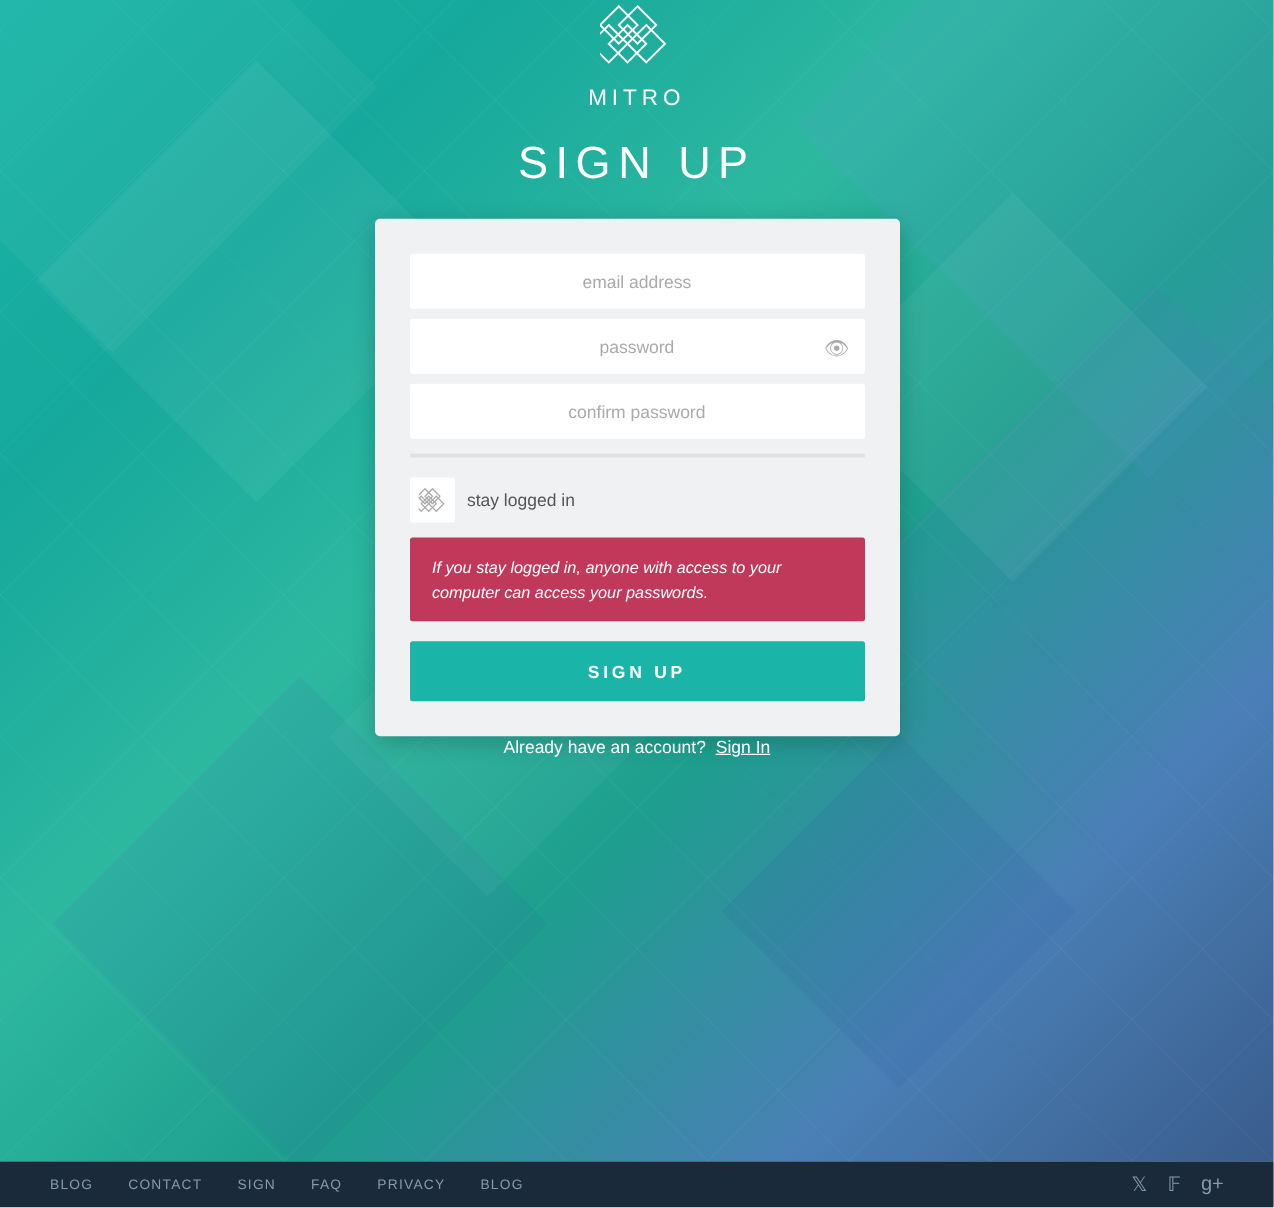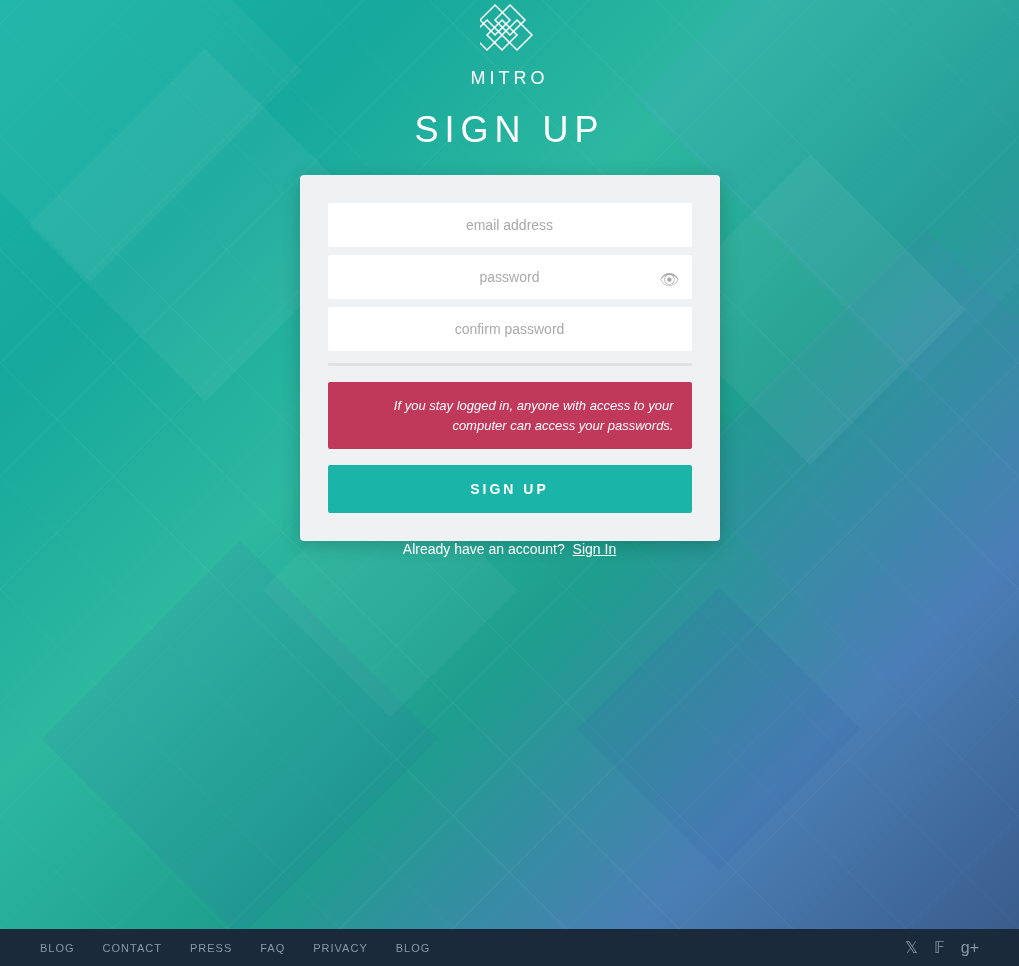--- a/index.html
+++ b/index.html
@@ -153,21 +153,21 @@
       color: #555;
     }
 
     .warning-box {
       background: #c0385a;
       color: white;
       padding: 14px 18px;
       border-radius: 2px;
       font-size: 13px;
       font-style: italic;
-      text-align: right;
+      text-align: left;
       margin-bottom: 16px;
       line-height: 1.5;
     }
 
     .sign-up-btn {
       width: 100%;
       padding: 16px;
       background: #1ab5a8;
       color: white;
       border: none;
@@ -279,39 +279,51 @@
       <input type="password" class="input-field" placeholder="password" style="">
       <span class="eye-icon">👁</span>
     </div>
 
     <div class="input-wrapper">
       <input type="password" class="input-field" placeholder="confirm password" style="">
     </div>
 
     <div class="divider"></div>
 
+    <div class="stay-logged-row">
+      <div class="checkbox-area">
+        <svg class="checkbox-logo" viewBox="0 0 22 22" fill="none">
+          <polygon points="5,2 11,8 5,14 -1,8" fill="none" stroke="#aaa" stroke-width="1"></polygon>
+          <polygon points="11,2 17,8 11,14 5,8" fill="none" stroke="#aaa" stroke-width="1"></polygon>
+          <polygon points="2,8 8,14 2,20 -4,14" fill="none" stroke="#aaa" stroke-width="1"></polygon>
+          <polygon points="8,8 14,14 8,20 2,14" fill="none" stroke="#aaa" stroke-width="1"></polygon>
+          <polygon points="14,8 20,14 14,20 8,14" fill="none" stroke="#aaa" stroke-width="1"></polygon>
+        </svg>
+      </div>
+      <span class="stay-logged-label">stay logged in</span>
+    </div>
 
     <div class="warning-box">
       <span>If you stay logged in, anyone with access to your computer can access your passwords.</span>
     </div>
 
     <button class="sign-up-btn">SIGN UP</button>
   </div>
 
   <div class="signin-row">
     <span>Already have an account?</span>
     <span class="signin-link">Sign In</span>
   </div>
 </div>
 
 <footer class="footer">
   <div class="footer-links">
     <a class="footer-link">BLOG</a>
     <a class="footer-link">CONTACT</a>
-    <a class="footer-link">PRESS</a>
+    <a class="footer-link">SIGN</a>
     <a class="footer-link">FAQ</a>
     <a class="footer-link">PRIVACY</a>
     <a class="footer-link">BLOG</a>
   </div>
   <div class="footer-social">
     <span class="social-icon">𝕏</span>
     <span class="social-icon">𝔽</span>
     <span class="social-icon">g+</span>
   </div>
 </footer>

